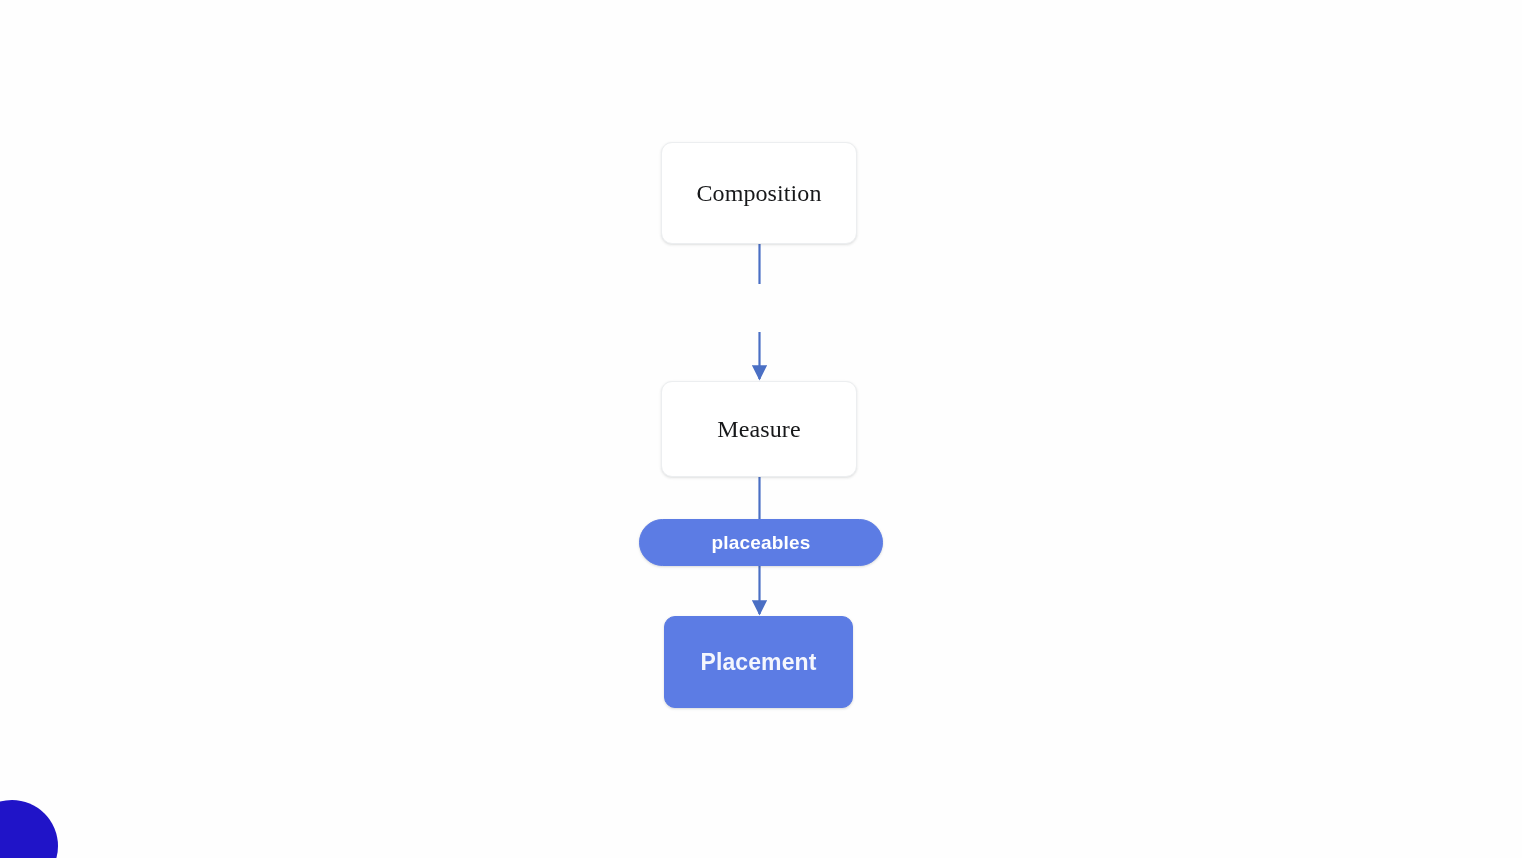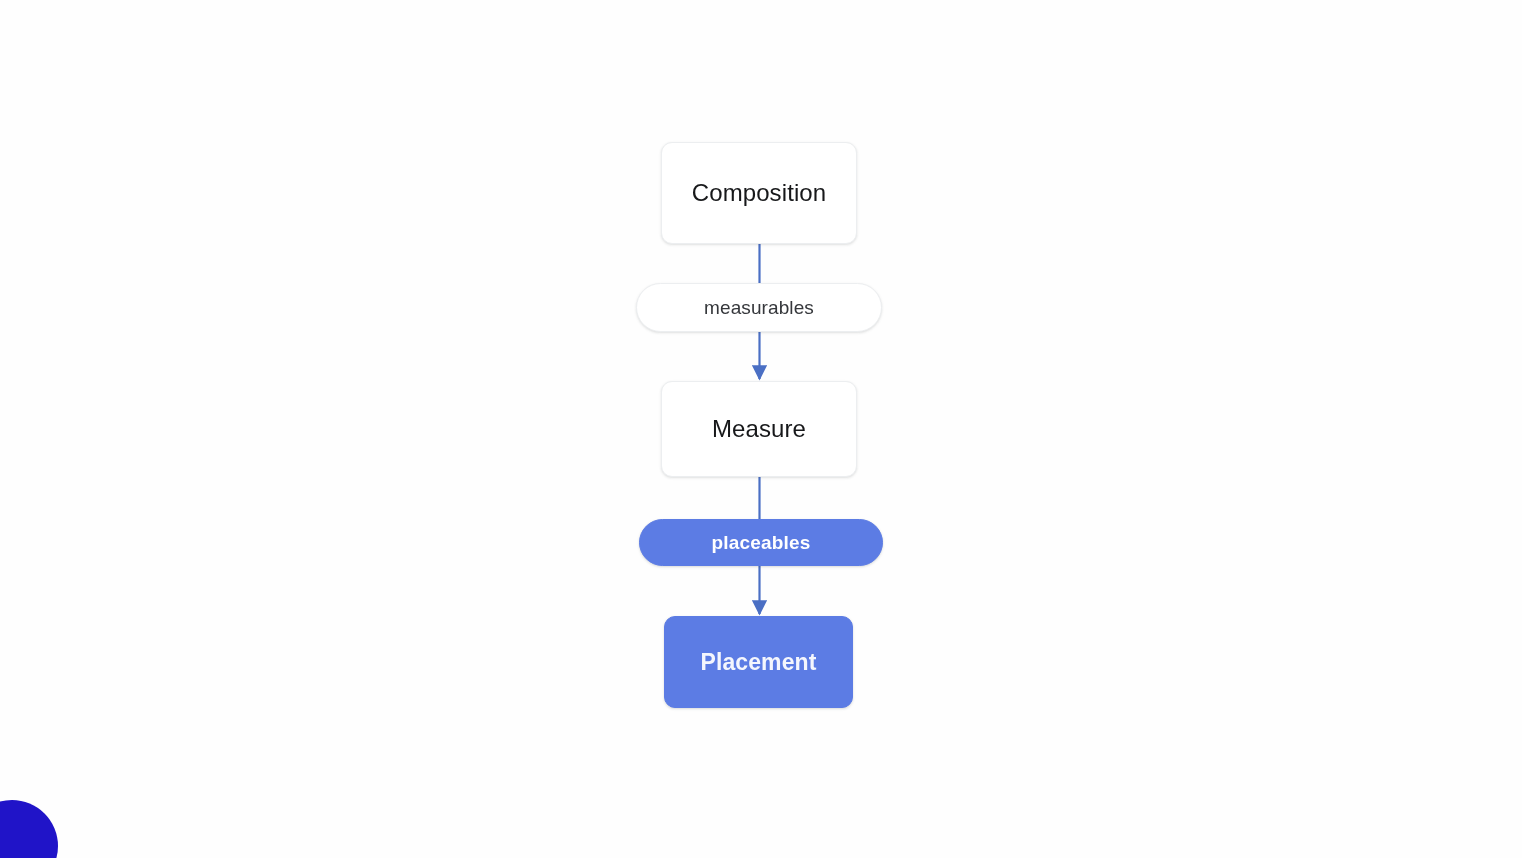--- a/index.html
+++ b/index.html
@@ -58,20 +58,21 @@
     text-align: center;
   }
 
   
   .node-box {
     background: #ffffff;
     border: 1px solid #eceef0;
     border-radius: 11px;
     box-shadow: 0 1px 3px rgba(60,64,67,0.10),
                 0 1px 2px rgba(60,64,67,0.06);
+    font-family: Liberation Serif, serif;
   }
   .node-box .node-label {
     font-size: 24px;
     font-weight: 400;
     color: #17181a;
     letter-spacing: 0.1px;
   }
 
   
   .node-pill {
@@ -143,23 +144,20 @@
 
     <line x1="759.5" y1="477" x2="759.5" y2="520" stroke="#4a6fc4" stroke-width="2.2"></line>
 
     <line x1="759.5" y1="566" x2="759.5" y2="614" stroke="#4a6fc4" stroke-width="2.2" marker-end="url(#arrowhead)"></line>
   </svg>
 
   <div class="node node-box" id="node-composition">
     <span class="node-label">Composition</span>
   </div>
 
-  <div class="node node-pill" id="node-measurables">
-    <span class="node-label">measurables</span>
-  </div>
 
   <div class="node node-pill-accent" id="node-placeables">
     <span class="node-label">placeables</span>
   </div>
 
   <div class="node node-box" id="node-measure">
     <span class="node-label">Measure</span>
   </div>
 
   <div class="node node-box-accent" id="node-placement">

